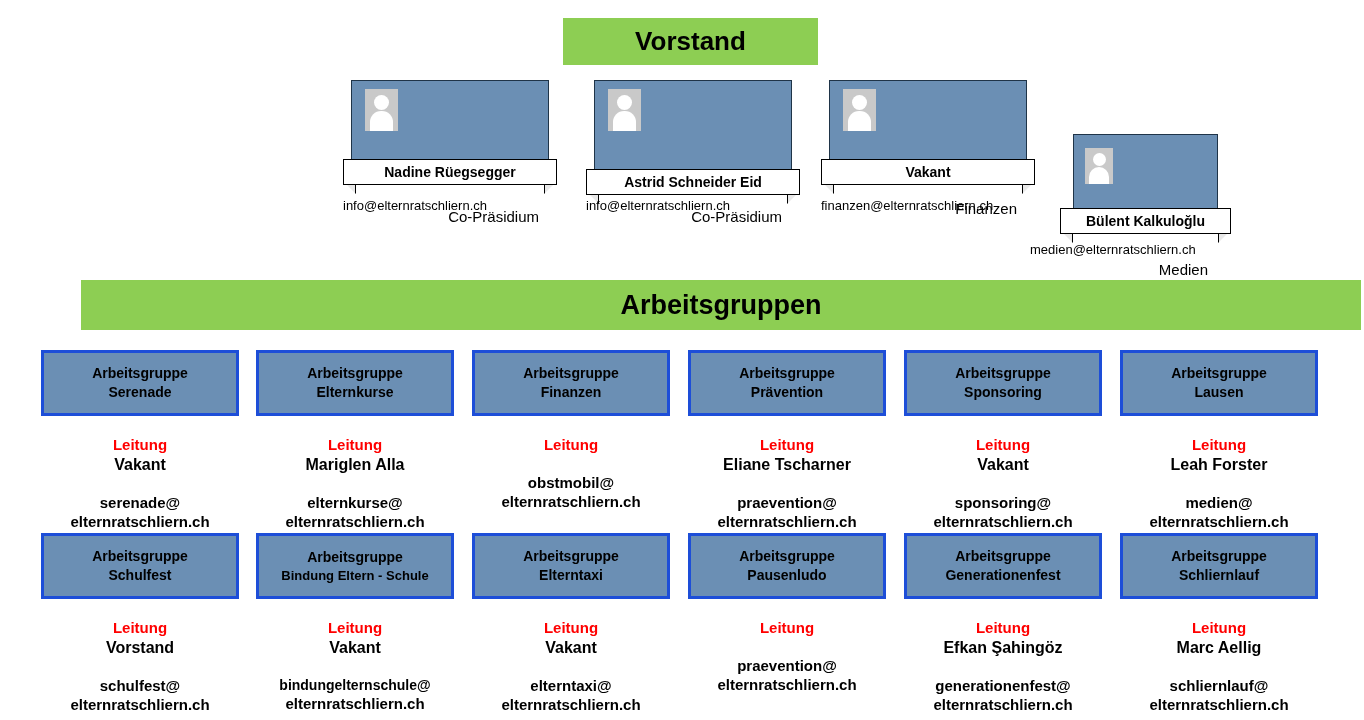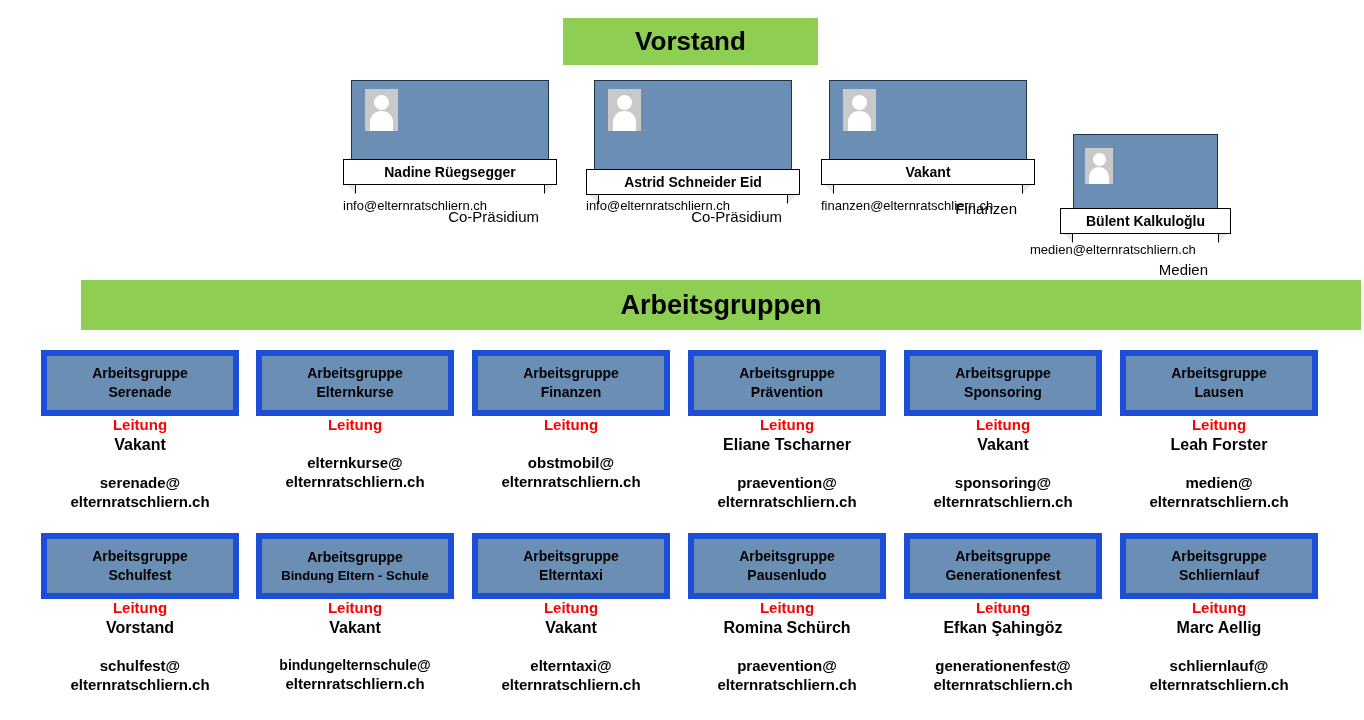--- a/index.html
+++ b/index.html
@@ -58,26 +58,26 @@
   }
   .board-email{
     position:absolute;font-size:13px;color:#000;white-space:nowrap;
     text-align:left;font-weight:normal;
   }
 
   
   .wg{position:absolute;width:198px;text-align:center;}
   .wg-box{
     width:198px;height:66px;background:#6B8FB4;
-    border:6px solid #1d4ed8;box-sizing:border-box;
+    border:3px solid #1d4ed8;box-sizing:border-box;
     display:flex;flex-direction:column;align-items:center;justify-content:center;
     color:#000;font-weight:bold;font-size:14px;line-height:1.35;
   }
   .wg-leitung{
-    margin-top:0;color:#FF0000;font-weight:bold;font-size:15px;line-height:1.25;
+    margin-top:20px;color:#FF0000;font-weight:bold;font-size:15px;line-height:1.25;
   }
   .wg-name{
     color:#000;font-weight:bold;font-size:16px;line-height:1.25;white-space:nowrap;
   }
   .wg-email{
     margin-top:18px;color:#000;font-weight:bold;font-size:15px;line-height:1.3;
   }
   .wg-email span{display:block;white-space:nowrap;}
 </style>
 </head>
@@ -165,20 +165,21 @@
       <span>elternratschliern.ch</span>
     </div>
   </div>
 
   <div class="wg" style="left:256px;top:350px;">
     <div class="wg-box">
       <span>Arbeitsgruppe</span>
       <span>Elternkurse</span>
     </div>
     <div class="wg-leitung">Leitung</div>
+    <div class="wg-name">Mariglen Alla</div>
     <div class="wg-email">
       <span>elternkurse@</span>
       <span>elternratschliern.ch</span>
     </div>
   </div>
 
   <div class="wg" style="left:472px;top:350px;">
     <div class="wg-box">
       <span>Arbeitsgruppe</span>
       <span>Finanzen</span>
@@ -267,21 +268,20 @@
       <span>elternratschliern.ch</span>
     </div>
   </div>
 
   <div class="wg" style="left:688px;top:533px;">
     <div class="wg-box">
       <span>Arbeitsgruppe</span>
       <span>Pausenludo</span>
     </div>
     <div class="wg-leitung">Leitung</div>
-    <div class="wg-name">Romina Schürch</div>
     <div class="wg-email">
       <span>praevention@</span>
       <span>elternratschliern.ch</span>
     </div>
   </div>
 
   <div class="wg" style="left:904px;top:533px;">
     <div class="wg-box">
       <span>Arbeitsgruppe</span>
       <span>Generationenfest</span>

